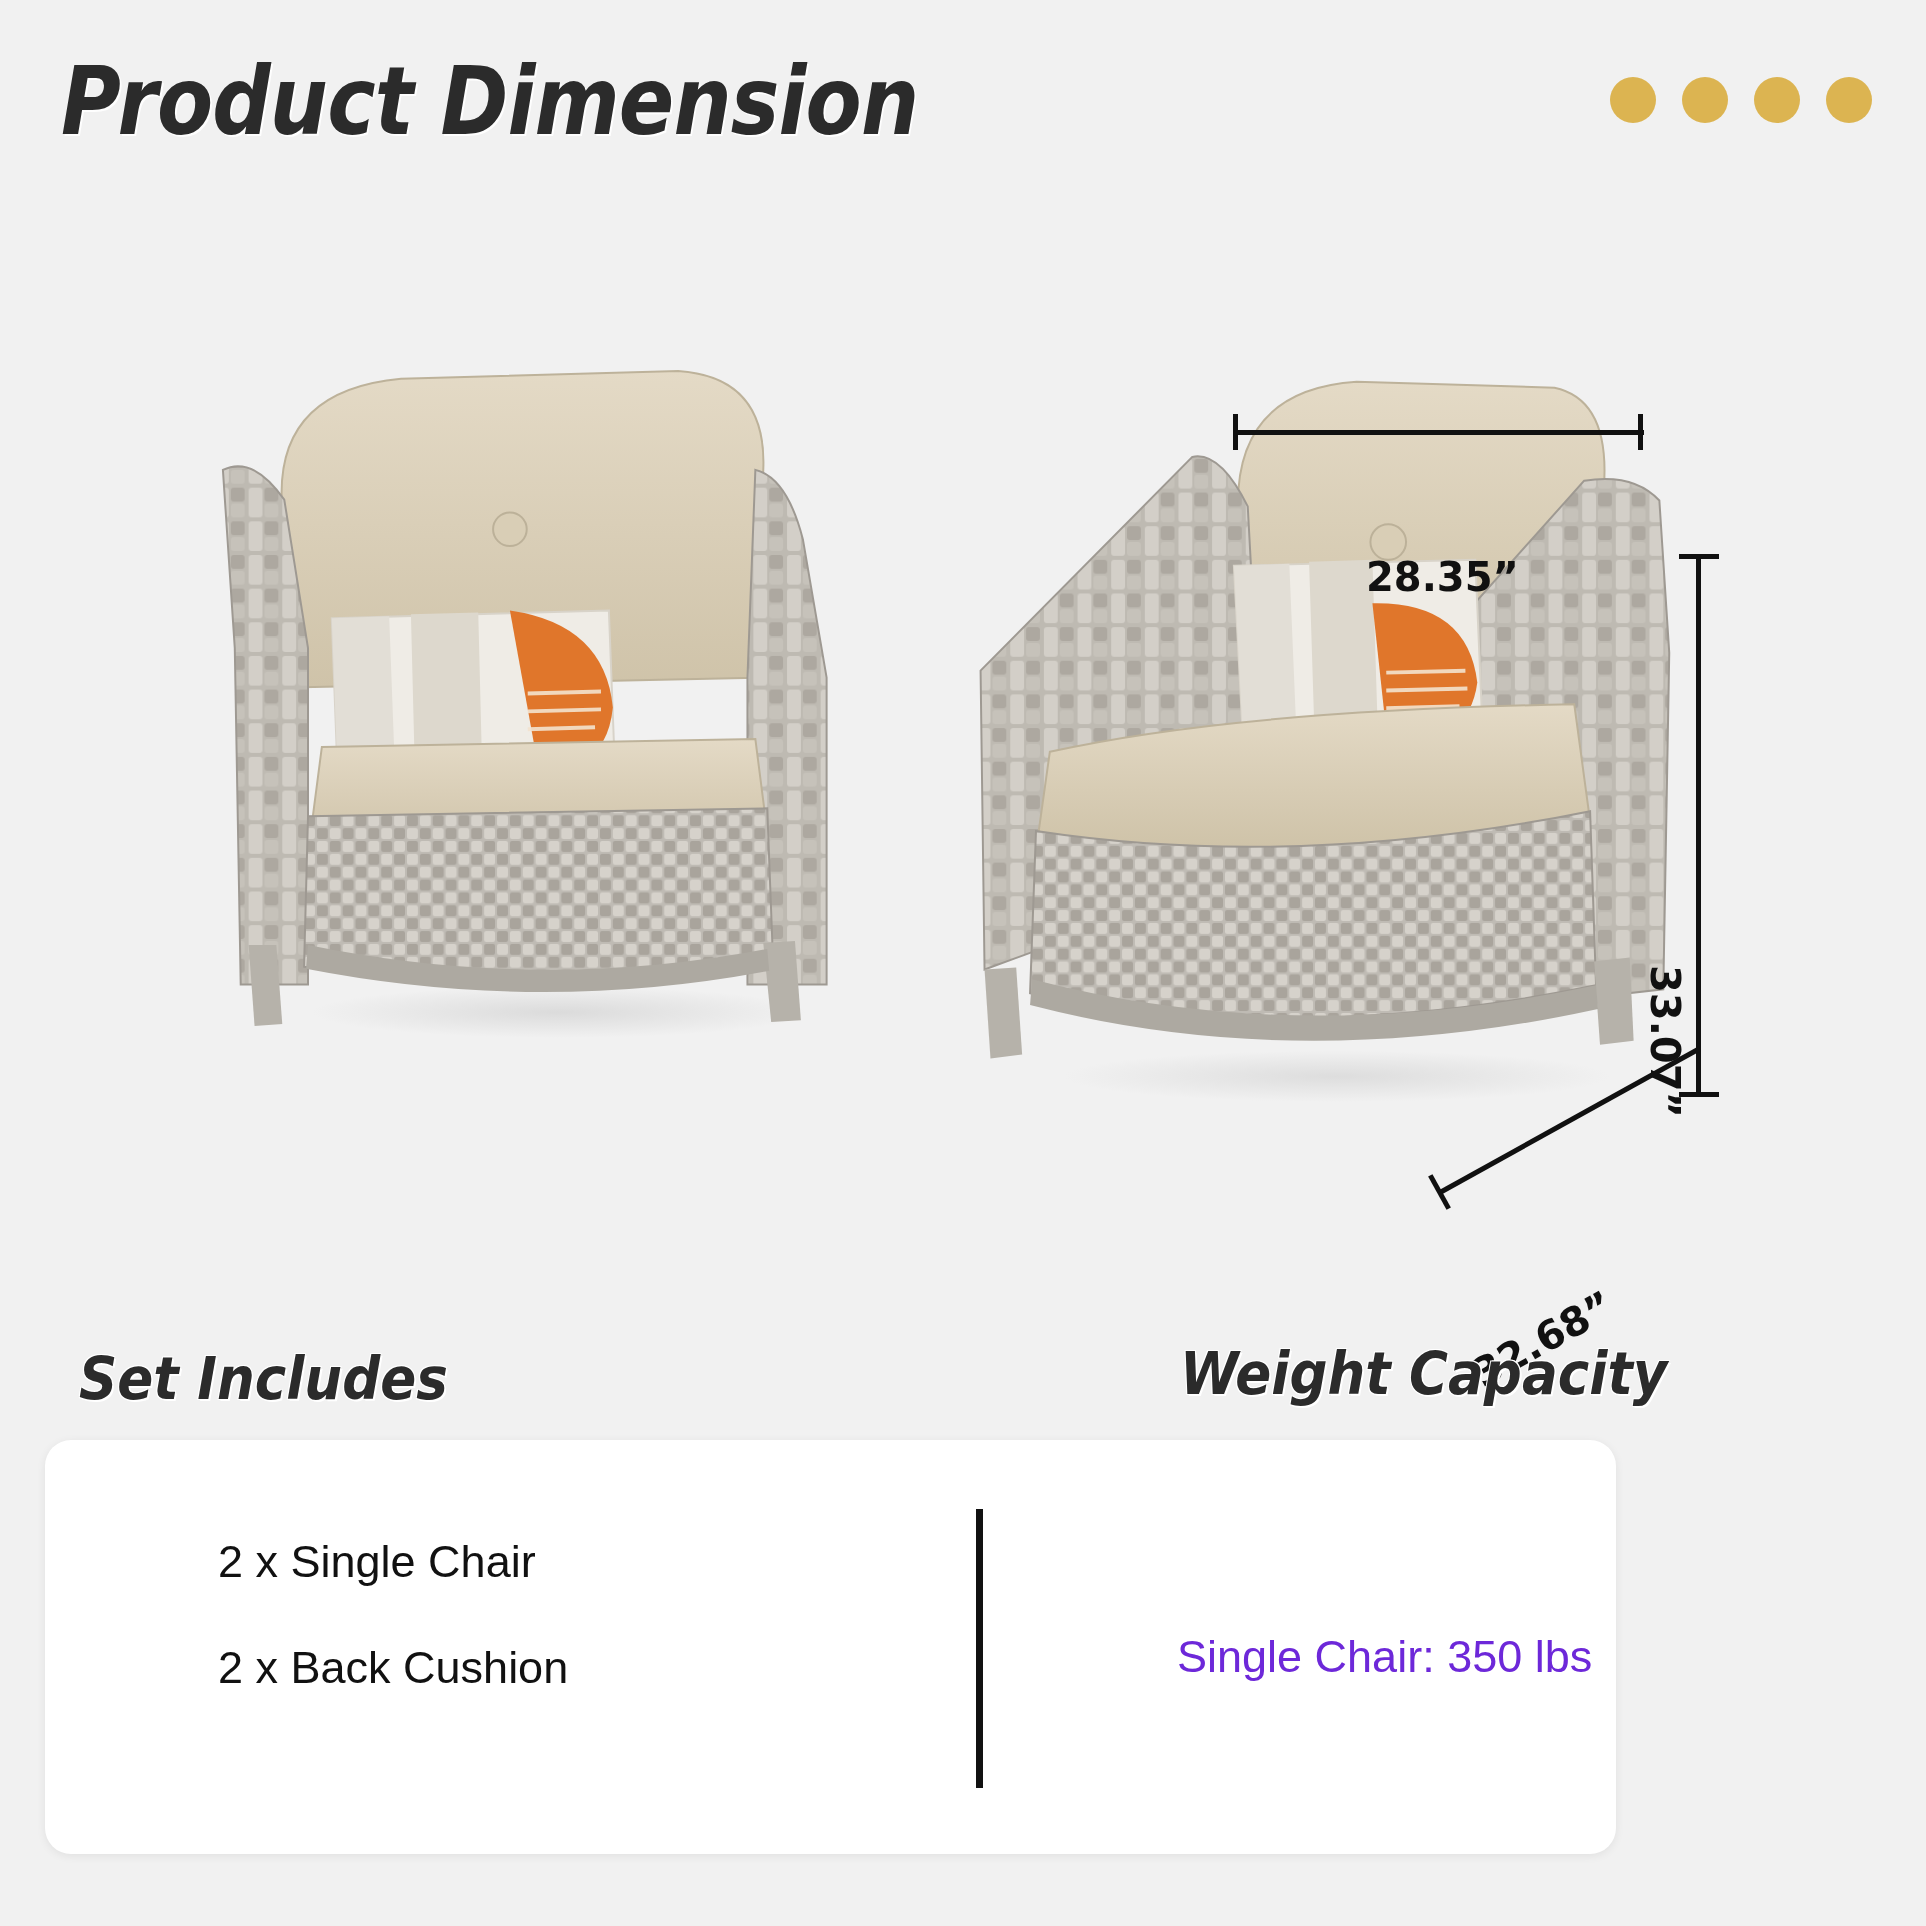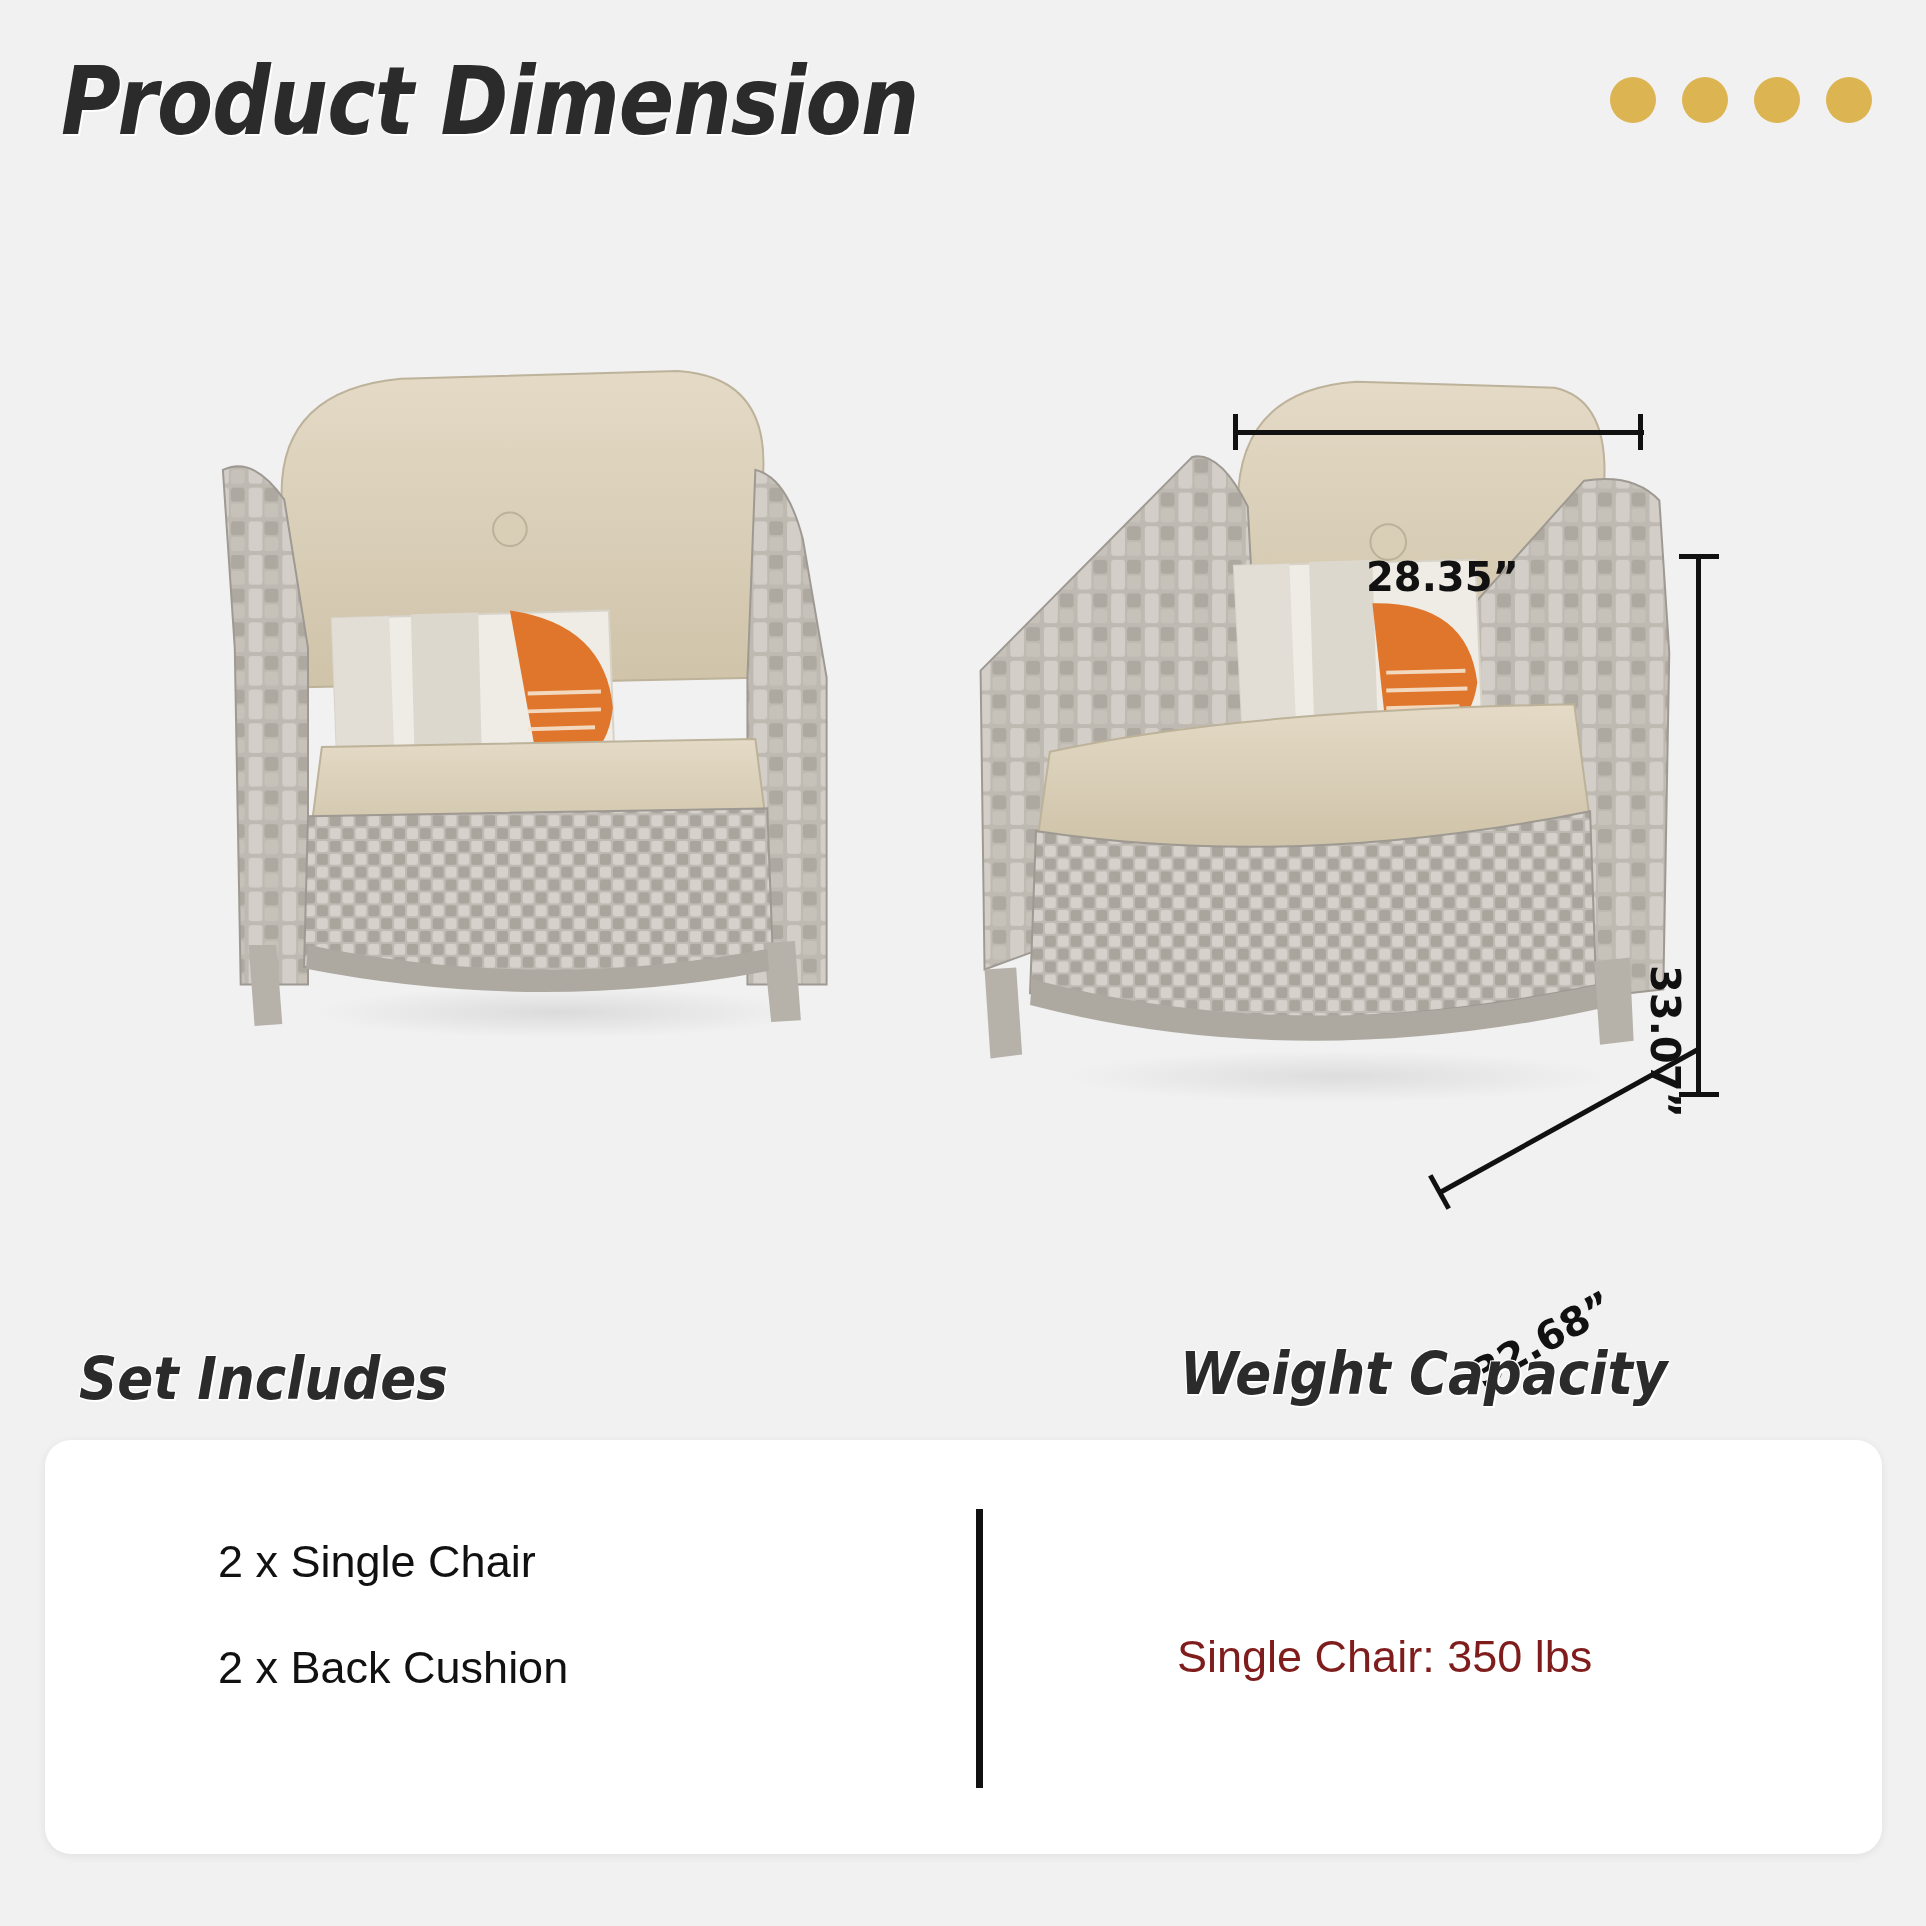--- a/index.html
+++ b/index.html
@@ -51,37 +51,37 @@
     transform: scaleX(0.9); transform-origin: left top;
     text-shadow: 2px 2px 0 #fff, -1px -1px 0 #fff, 1px -1px 0 #fff, -1px 1px 0 #fff;
     white-space: nowrap;
   }
   .head-set    { left: 79px;  top: 1344px; }
   .head-weight { left: 1180px; top: 1339px; }
 
   
   .card {
     position: absolute; left: 45px; top: 1440px;
-    width: 1837px; height: 414px;
+    width: 1571px; height: 414px;
     background: #FFFFFF; border-radius: 26px;
     box-shadow: 0 2px 10px rgba(0,0,0,0.07);
   }
   .card-divider {
     position: absolute; left: 931px; top: 69px;
     width: 7px; height: 279px; background: #111;
   }
   .includes-list { position: absolute; left: 173px; top: 99px; }
   .includes-item {
     font-size: 45px; color: #111; line-height: 1.0;
     margin-bottom: 61px; white-space: nowrap;
   }
   .includes-item:last-child { margin-bottom: 0; }
   .weight-text {
     position: absolute; left: 1132px; top: 191px;
-    font-size: 45px; color: #7f1d1d; white-space: nowrap;
+    font-size: 45px; color: #6d28d9; white-space: nowrap;
   }
 
   
   .footer-note {
     position: absolute; right: 46px; top: 1874px;
     font-size: 25px; color: #1A1A1A; white-space: nowrap;
   }
 </style>
 </head>
 <body>

